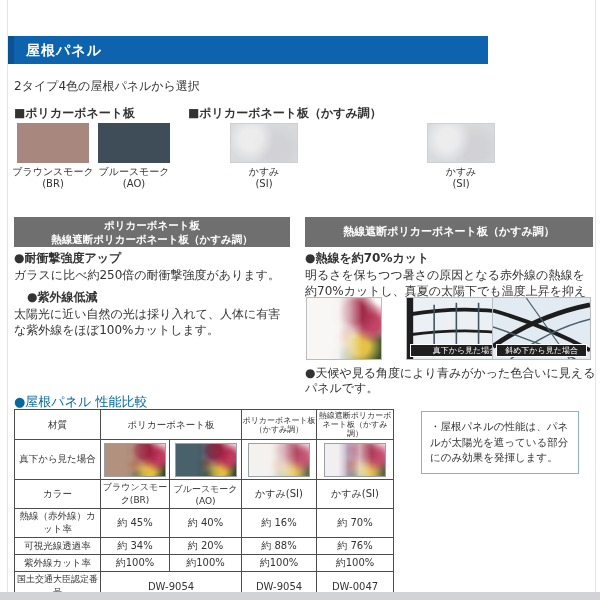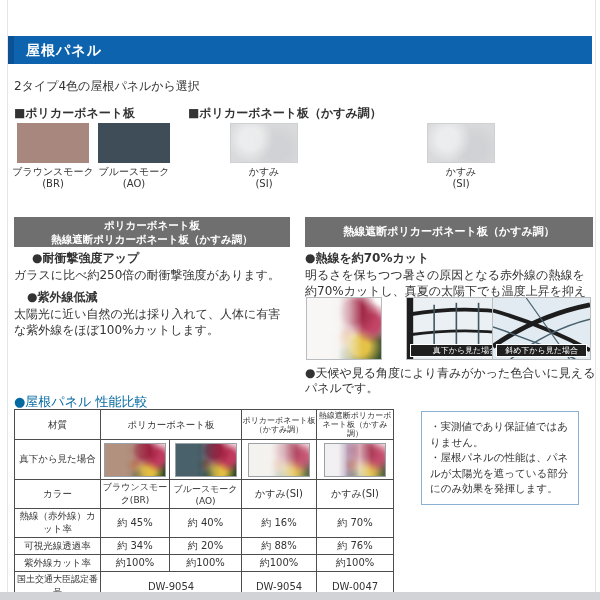--- a/index.html
+++ b/index.html
@@ -3,21 +3,21 @@
 <meta charset="utf-8">
 <style>
   * { margin:0; padding:0; box-sizing:border-box; }
   html,body { background:#fff; }
   body { font-family:"DejaVu Sans", sans-serif; color:#333; }
   .page { position:relative; width:600px; height:600px; background:#fff; overflow:hidden; }
 
   .edge-line { position:absolute; top:0; bottom:0; width:1px; background:#e5e5e7; }
 
   
-  .title-bar { position:absolute; left:8px; top:36px; width:584px; height:28px;
+  .title-bar { position:absolute; left:8px; top:36px; width:480px; height:28px;
     background:#0e63ae; border-left:6px solid #0a5294; }
   .title-bar span { display:block; line-height:28px; padding-left:12px;
     color:#fff; font-size:14px; font-weight:bold; letter-spacing:1px; }
 
   .subtitle { position:absolute; left:14px; top:78px; font-size:12px; color:#333; }
 
   
   .grp-head { position:absolute; top:105px; font-size:12px; font-weight:bold; color:#333; }
 
   .swatch { position:absolute; top:123px; height:40px; }
@@ -121,21 +121,21 @@
     <div>かすみ</div>
     <div>(SI)</div>
   </div>
 
   <div class="gray-box two" style="left:14px; width:276px;">
     <div>ポリカーボネート板</div>
     <div>熱線遮断ポリカーボネート板（かすみ調）</div>
   </div>
   <div class="gray-box one" style="left:305px; width:288px;">熱線遮断ポリカーボネート板（かすみ調）</div>
 
-  <div class="feat-title" style="left:14px; top:250px;margin-left:18px;">●耐衝撃強度アップ</div>
+  <div class="feat-title" style="left:14px; top:250px;">●耐衝撃強度アップ</div>
   <div class="feat-body" style="left:14px; top:267px; width:278px;">ガラスに比べ約250倍の耐衝撃強度があります。</div>
   <div class="feat-title" style="left:14px; top:289px;margin-left:13px;">●紫外線低減</div>
   <div class="feat-body" style="left:14px; top:306px; width:278px;">太陽光に近い自然の光は採り入れて、人体に有害な紫外線をほぼ100%カットします。</div>
 
   <div class="feat-title" style="left:305px; top:250px;">●熱線を約70%カット</div>
   <div class="feat-body" style="left:305px; top:267px; width:290px;">明るさを保ちつつ暑さの原因となる赤外線の熱線を約70%カットし、真夏の太陽下でも温度上昇を抑えます。</div>
 
   <div class="photo flower" style="left:306px; width:76px;">
     <div class="art"></div>
     <div class="tint tint-frost"></div>
@@ -245,18 +245,17 @@
     <tr>
       <td class="lbl" style="font-size:9px;">国土交通大臣認定番号</td>
       <td class="val" colspan="2">DW-9054</td>
       <td class="val">DW-9054</td>
       <td class="val">DW-0047</td>
     </tr>
   </tbody>
     </table>
 
   <div class="note-box">
-    <p>・実測値であり保証値ではありません。</p>
     <p>・屋根パネルの性能は、パネルが太陽光を遮っている部分にのみ効果を発揮します。</p>
   </div>
 
   <div class="bottom-bar"></div>
 </div>
 
 </body></html>

